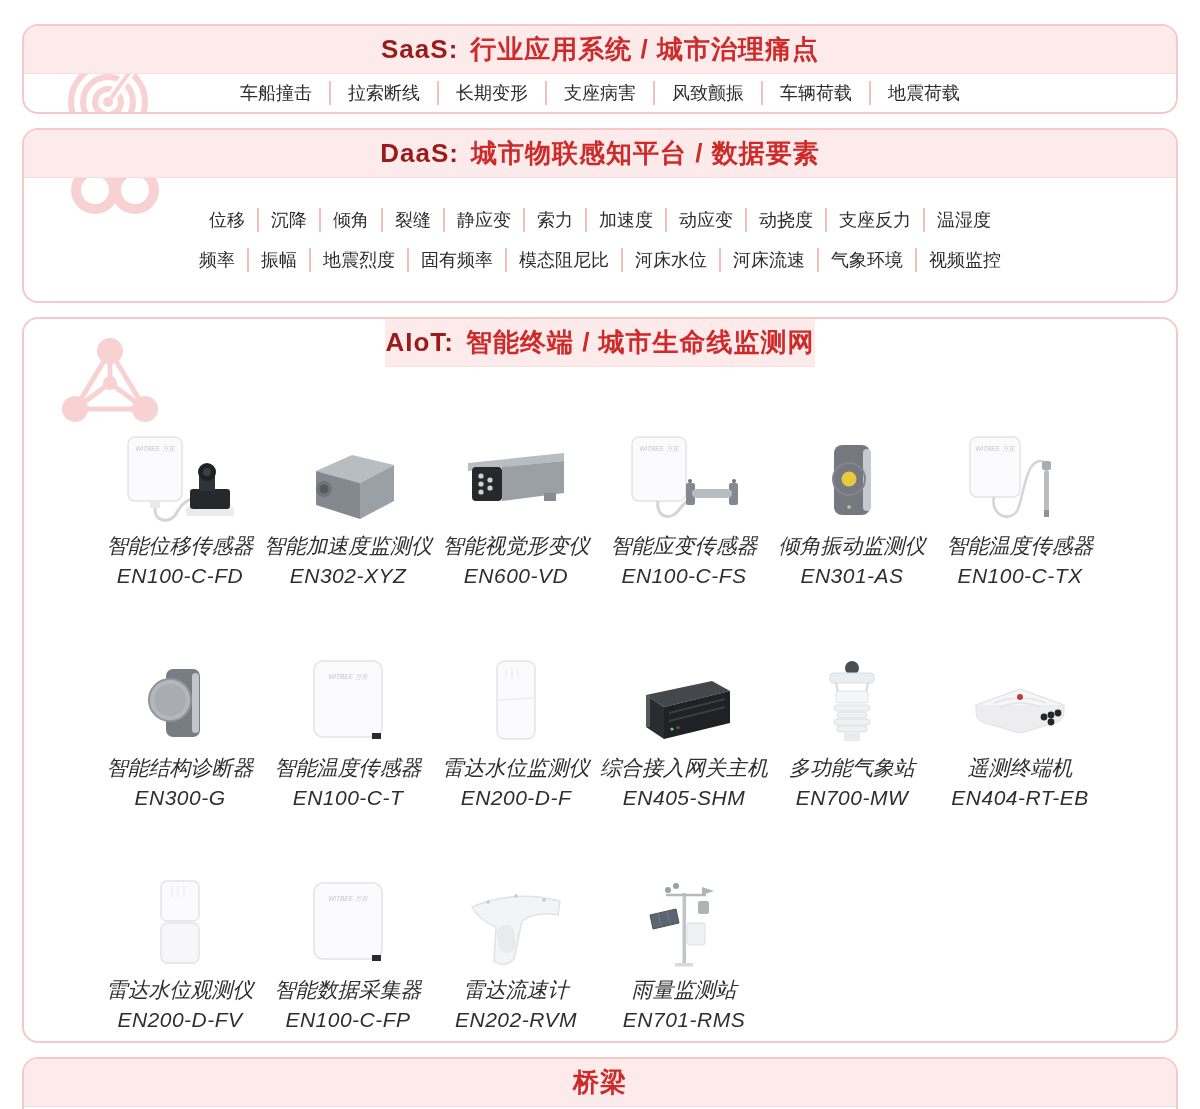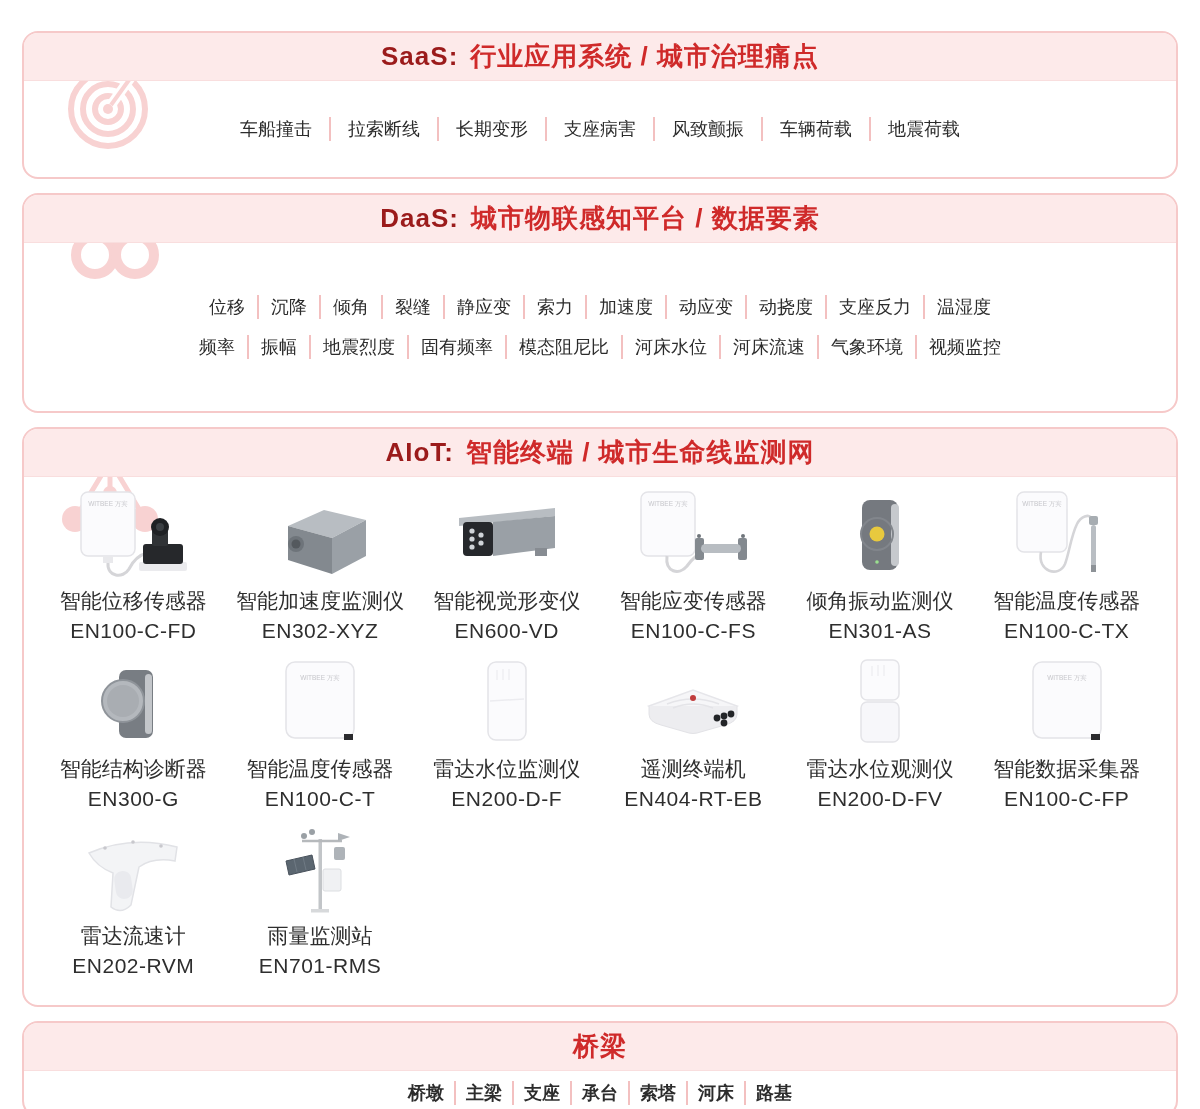--- a/index.html
+++ b/index.html
@@ -7,23 +7,23 @@
   .page {
     width:1200px; height:1109px; margin:0 auto;
     padding:24px 22px 21px; display:flex; flex-direction:column; gap:14px;
     background:#fff; overflow:hidden;
   }
   .panel {
     position:relative; border:2px solid var(--border-pink,#f6c9c9);
     border-radius:16px; background:#fff; overflow:hidden;
     display:flex; flex-direction:column; flex:none;
   }
-  .panel-saas  { height:148px;margin-top:7px; }
-  .panel-daas  { height:220px; }
-  .panel-aiot  { height:580px; }
+  .panel-saas  { height:90px; }
+  .panel-daas  { height:175px; }
+  .panel-aiot  { height:726px;align-items:center; }
   .panel-bridge{ height:96px; }
   .panel-header {
     flex:none; height:48px; background:var(--panel-pink,#fdeaea);
     display:flex; align-items:center; justify-content:center;
     border-bottom:1px solid #f9dede; position:relative; z-index:1;
   }
   .panel-title { font-size:26px; font-weight:bold; color:var(--accent-red,#cf2a2a); letter-spacing:1px; }
   .title-prefix { color:var(--dark-red,#9b1b1b); margin-right:12px; }
   .panel-body { flex:1; position:relative; z-index:1; display:flex; flex-direction:column; justify-content:center; }
   .deco { position:absolute; z-index:0; pointer-events:none; }
@@ -32,21 +32,21 @@
   .deco-aiot { left:36px; top:16px; }
   .items-row { display:flex; align-items:center; justify-content:center; }
   .rows-gap { gap:16px; }
   .item { font-size:18px; color:#2c2c2c; white-space:nowrap; }
   .pad-saas .item { padding:0 17px; }
   .pad-daas .item { padding:0 12px; }
   .pad-bridge .item { padding:0 10px;font-weight:bold; }
   .sep { width:2px; height:24px; background:var(--sep-pink,#f3c0c0); flex:none; }
   .grid-body {
     display:grid; grid-template-columns:repeat(6,1fr);
-    padding:6px 16px 22px; row-gap:2px;
+    padding:6px 16px 4px; row-gap:2px;font-style:italic;
   }
   .product { display:flex; flex-direction:column; align-items:center; justify-content:flex-end; padding-bottom:2px; }
   .product-img { height:100px; width:120px; display:flex; align-items:flex-end; justify-content:center; }
   .product-img svg { display:block; }
   .product-name { font-size:21px; color:#2e2e2e; line-height:30px; white-space:nowrap; }
   .product-model { font-size:21px; color:#2e2e2e; line-height:30px; letter-spacing:.5px; }
 </style>
 </head>
 <body>
 
@@ -284,21 +284,55 @@
      <line x1="43" y1="47" x2="77" y2="45" stroke="#ececf0" stroke-width="1.5"></line>
      <line x1="50" y1="16" x2="50" y2="26" stroke="#efeff2" stroke-width="1.5"></line>
      <line x1="56" y1="15" x2="56" y2="26" stroke="#efeff2" stroke-width="1.5"></line>
      <line x1="62" y1="15" x2="62" y2="26" stroke="#efeff2" stroke-width="1.5"></line>
             </svg>
           </div>
     <div class="product-name">雷达水位监测仪</div>
     <div class="product-model">EN200-D-F</div>
   </div>
 
-
+  <div class="product">
+    <div class="product-img">
+            <svg width="120" height="100" viewBox="0 0 120 100">
+              <polygon points="22,42 88,28 106,38 40,54" fill="#44474c"></polygon>
+     <polygon points="22,42 40,54 40,86 22,74" fill="#2a2c30"></polygon>
+     <polygon points="40,54 106,38 106,70 40,86" fill="#1f2125"></polygon>
+     <line x1="45" y1="60" x2="101" y2="46" stroke="#3a3d42" stroke-width="2"></line>
+     <line x1="45" y1="68" x2="101" y2="54" stroke="#3a3d42" stroke-width="2"></line>
+     <circle cx="48" cy="76" r="1.6" fill="#6fcf6f"></circle>
+              <circle cx="54" cy="74.5" r="1.6" fill="#5a5e63"></circle>
+     <rect x="22" y="42" width="4" height="32" fill="#55585d"></rect>
+            </svg>
+          </div>
+    <div class="product-name">综合接入网关主机</div>
+    <div class="product-model">EN405-SHM</div>
+  </div>
+
+  <div class="product">
+    <div class="product-img">
+            <svg width="120" height="100" viewBox="0 0 120 100">
+              <circle cx="60" cy="15" r="7" fill="#4a4e53"></circle>
+     <rect x="38" y="20" width="44" height="10" rx="3" fill="#eceff1" stroke="#dadde0"></rect>
+     <line x1="44" y1="30" x2="46" y2="40" stroke="#d5d8db" stroke-width="2"></line>
+     <line x1="76" y1="30" x2="74" y2="40" stroke="#d5d8db" stroke-width="2"></line>
+     <rect x="44" y="38" width="32" height="12" rx="3" fill="#f4f6f7" stroke="#e0e3e5"></rect>
+     <rect x="42" y="52" width="36" height="6" rx="3" fill="#eef0f2" stroke="#dcdfe1"></rect>
+     <rect x="45" y="59" width="30" height="6" rx="3" fill="#eef0f2" stroke="#dcdfe1"></rect>
+     <rect x="42" y="66" width="36" height="6" rx="3" fill="#eef0f2" stroke="#dcdfe1"></rect>
+     <rect x="45" y="73" width="30" height="6" rx="3" fill="#eef0f2" stroke="#dcdfe1"></rect>
+     <rect x="52" y="80" width="16" height="8" fill="#e8eaec"></rect>
+            </svg>
+          </div>
+    <div class="product-name">多功能气象站</div>
+    <div class="product-model">EN700-MW</div>
+  </div>
 
   <div class="product">
     <div class="product-img">
             <svg width="120" height="100" viewBox="0 0 120 100">
               <polygon points="16,52 60,36 104,52 60,68" fill="#f6f6f8" stroke="#e6e6ea" stroke-width="1.5"></polygon>
      <path d="M16 52 L16 60 Q16 68 28 71 L56 79 Q60 80 64 79 L92 71 Q104 68 104 60 L104 52" fill="#ededf0" stroke="#e2e2e6" stroke-width="1"></path>
      <path d="M34 50 Q60 40 86 50 M40 54 Q60 46 80 54" stroke="#e4e4e8" fill="none" stroke-width="1.5"></path>
      <circle cx="60" cy="44" r="3" fill="#c03c3c"></circle>
      <circle cx="84" cy="64" r="3.4" fill="#232528"></circle>
               <circle cx="91" cy="62" r="3.4" fill="#232528"></circle>

